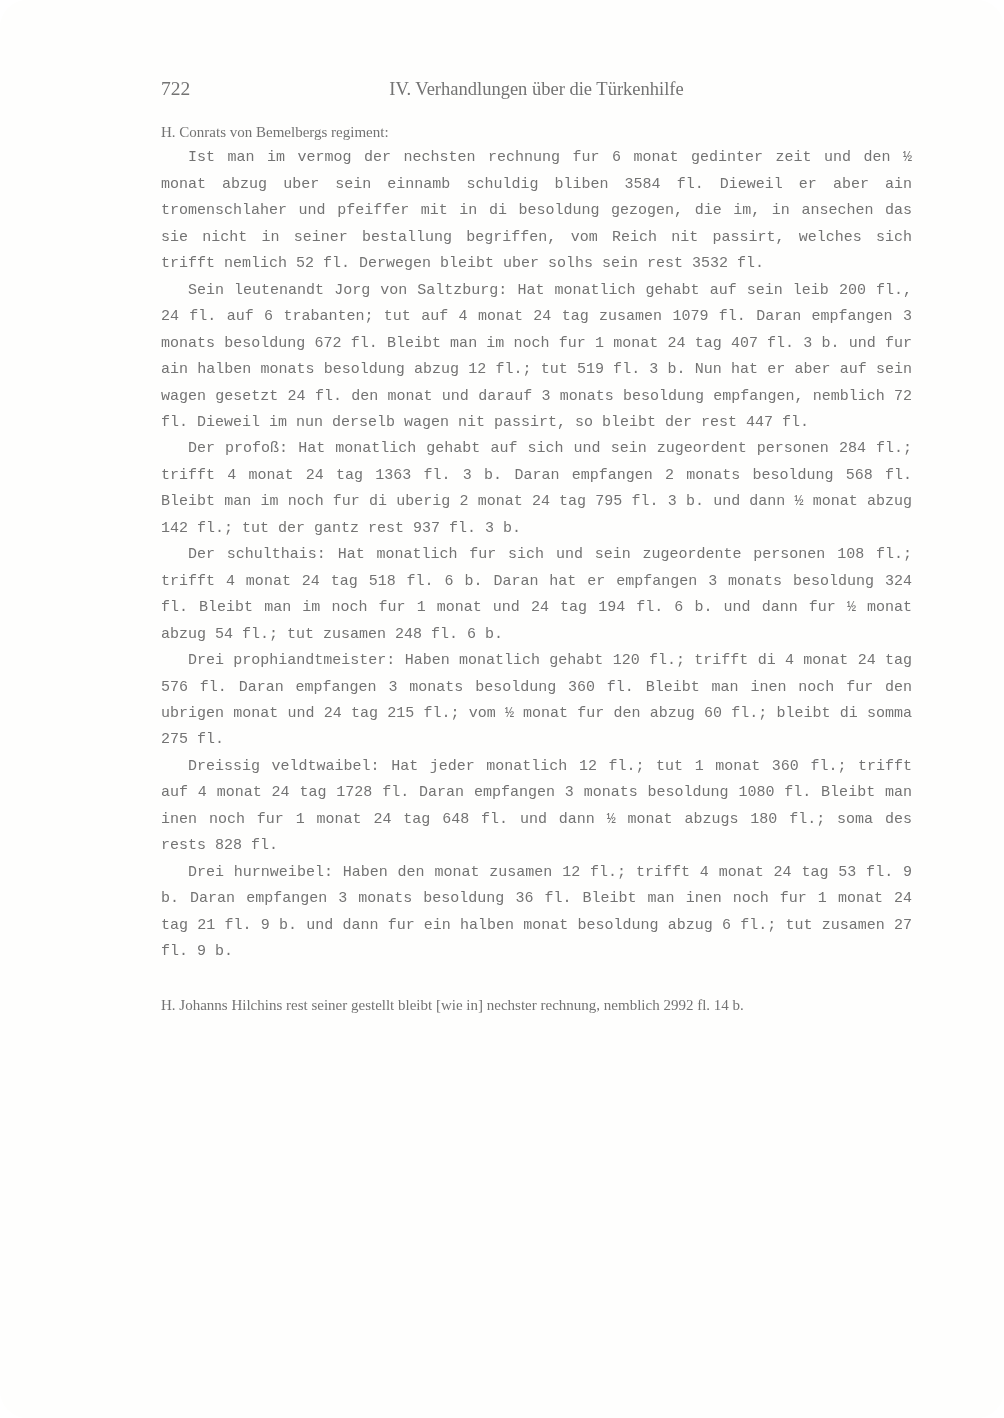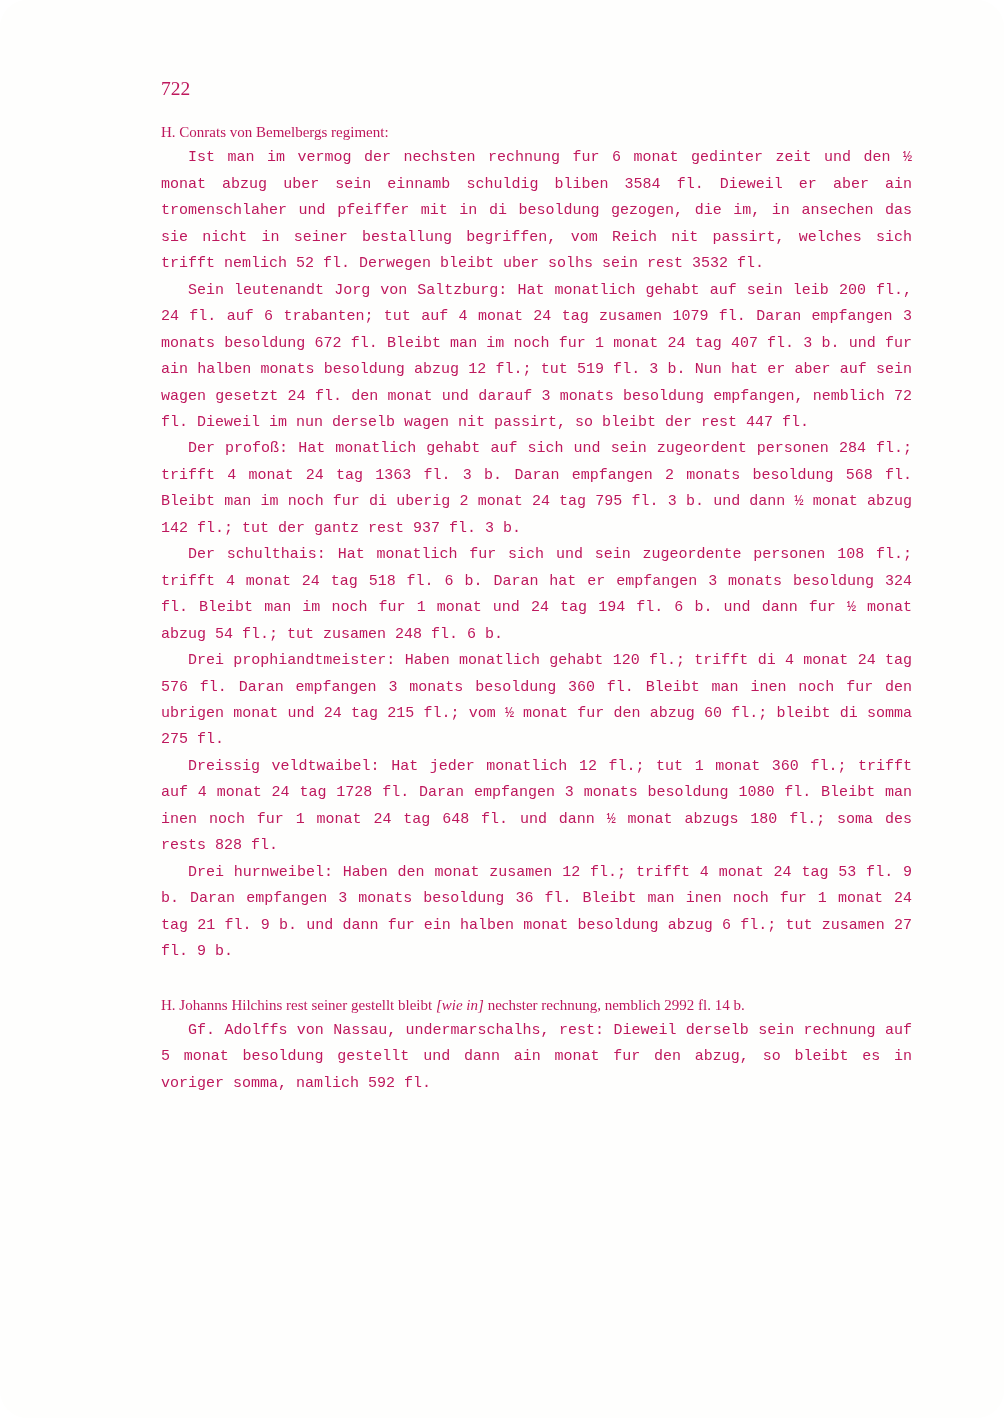--- a/index.html
+++ b/index.html
@@ -4,21 +4,21 @@
 <style>
   * { margin: 0; padding: 0; box-sizing: border-box; }
   html, body { background: #ffffff; }
   .page {
     position: relative;
     width: 1004px;
     height: 1418px;
     background: #fefefdff;
     background-color: #fefefd;
     font-family: "Liberation Serif", serif;
-    color: #be185d;
+    color: #737373;
     overflow: hidden;
     border-radius: 27px;
   }
   .running-head {
     position: absolute;
     left: 161px;
     top: 76px;
     width: 751px;
     height: 26px;
     text-align: center;
@@ -37,34 +37,34 @@
     top: 119px;
     width: 751px;
     font-size: 15px;
     line-height: 26.45px;
     text-align: justify;
     text-justify: inter-word;
   }
   .para { margin: 0; }
   .para.indent { text-indent: 27px; font-family: Liberation Mono, monospace; }
   .para.space-before { margin-top: 26px; }
-  .italic { font-style: italic; }
+  .italic { }
 </style>
 </head>
 <body>
 
 <div class="page">
   <div class="running-head">
     <span class="page-num">722</span>
+    <span class="head-title">IV. Verhandlungen über die Türkenhilfe</span>
   </div>
   <div class="text-block">
       <p class="para"><span>H. Conrats von Bemelbergs regiment:</span></p>
       <p class="para indent"><span>Ist man im vermog der nechsten rechnung fur 6 monat gedinter zeit und den ½ monat abzug uber sein einnamb schuldig bliben 3584 fl. Dieweil er aber ain tromenschlaher und pfeiffer mit in di besoldung gezogen, die im, in ansechen das sie nicht in seiner bestallung begriffen, vom Reich nit passirt, welches sich trifft nemlich 52 fl. Derwegen bleibt uber solhs sein rest 3532 fl.</span></p>
       <p class="para indent"><span>Sein leutenandt Jorg von Saltzburg: Hat monatlich gehabt auf sein leib 200 fl., 24 fl. auf 6 trabanten; tut auf 4 monat 24 tag zusamen 1079 fl. Daran empfangen 3 monats besoldung 672 fl. Bleibt man im noch fur 1 monat 24 tag 407 fl. 3 b. und fur ain halben monats besoldung abzug 12 fl.; tut 519 fl. 3 b. Nun hat er aber auf sein wagen gesetzt 24 fl. den monat und darauf 3 monats besoldung empfangen, nemblich 72 fl. Dieweil im nun derselb wagen nit passirt, so bleibt der rest 447 fl.</span></p>
       <p class="para indent"><span>Der profoß: Hat monatlich gehabt auf sich und sein zugeordent personen 284 fl.; trifft 4 monat 24 tag 1363 fl. 3 b. Daran empfangen 2 monats besoldung 568 fl. Bleibt man im noch fur di uberig 2 monat 24 tag 795 fl. 3 b. und dann ½ monat abzug 142 fl.; tut der gantz rest 937 fl. 3 b.</span></p>
       <p class="para indent"><span>Der schulthais: Hat monatlich fur sich und sein zugeordente personen 108 fl.; trifft 4 monat 24 tag 518 fl. 6 b. Daran hat er empfangen 3 monats besoldung 324 fl. Bleibt man im noch fur 1 monat und 24 tag 194 fl. 6 b. und dann fur ½ monat abzug 54 fl.; tut zusamen 248 fl. 6 b.</span></p>
       <p class="para indent"><span>Drei prophiandtmeister: Haben monatlich gehabt 120 fl.; trifft di 4 monat 24 tag 576 fl. Daran empfangen 3 monats besoldung 360 fl. Bleibt man inen noch fur den ubrigen monat und 24 tag 215 fl.; vom ½ monat fur den abzug 60 fl.; bleibt di somma 275 fl.</span></p>
       <p class="para indent"><span>Dreissig veldtwaibel: Hat jeder monatlich 12 fl.; tut 1 monat 360 fl.; trifft auf 4 monat 24 tag 1728 fl. Daran empfangen 3 monats besoldung 1080 fl. Bleibt man inen noch fur 1 monat 24 tag 648 fl. und dann ½ monat abzugs 180 fl.; soma des rests 828 fl.</span></p>
       <p class="para indent"><span>Drei hurnweibel: Haben den monat zusamen 12 fl.; trifft 4 monat 24 tag 53 fl. 9 b. Daran empfangen 3 monats besoldung 36 fl. Bleibt man inen noch fur 1 monat 24 tag 21 fl. 9 b. und dann fur ein halben monat besoldung abzug 6 fl.; tut zusamen 27 fl. 9 b.</span></p>
       <p class="para space-before"><span>H. Johanns Hilchins rest seiner gestellt bleibt </span><span class="italic">[wie in]</span><span> nechster rechnung, nemblich 2992 fl. 14 b.</span></p>
-      <p class="para indent"><span>Gf. Adolffs von Nassau, undermarschalhs, rest: Dieweil derselb sein rechnung auf 5 monat besoldung gestellt und dann ain monat fur den abzug, so bleibt es in voriger somma, namlich 592 fl.</span></p>
     </div>
 </div>
 
 </body></html>

